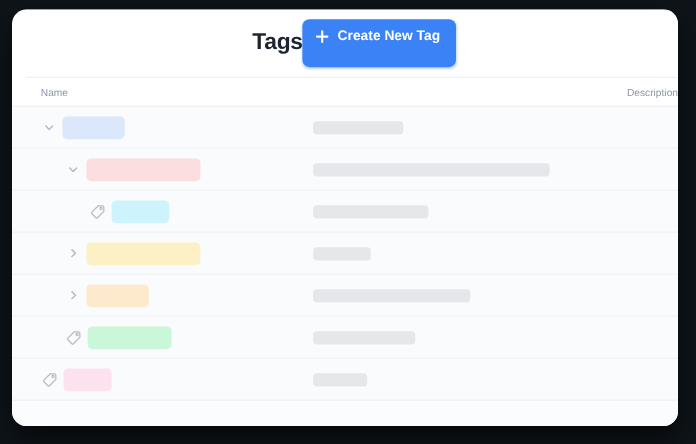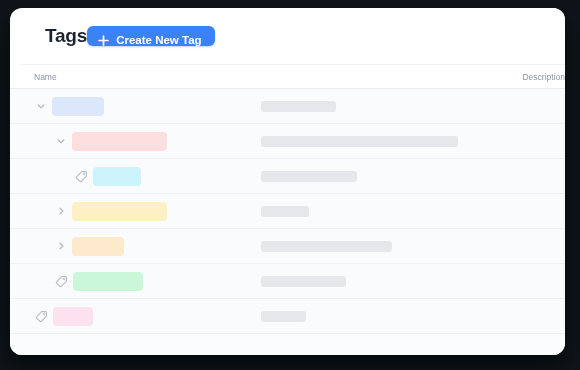--- a/index.html
+++ b/index.html
@@ -33,40 +33,40 @@
     flex-direction: column;
   }
   
   .card-header {
     height: 57px;
     min-height: 57px;
     background: #ffffff;
     border-bottom: 1px solid #eef0f3;
     display: flex;
     align-items: center;
-    justify-content: flex-start;
+    justify-content: center;
     padding: 0 20px 0 24px;
     box-sizing: border-box;
     margin-left: 11px;
   }
   .page-title {
     font-size: 19px;
     font-weight: bold;
     color: #1d2430;
     letter-spacing: -0.2px;
   }
   .create-btn {
     display: flex;
     align-items: center;
     gap: 7px;
     background: #3b82f6;
     color: #ffffff;
     border: none;
     border-radius: 6px;
-    padding: 8px 13px 0 11px;
+    padding: 8px 13px 20px 11px;
     font-size: 11.5px;
     font-weight: bold;
     font-family: "Liberation Sans", sans-serif;
     cursor: pointer;
     box-shadow: 0 1px 2px rgba(59,130,246,0.35);
     white-space: nowrap;
   }
   .plus-icon {
     display: block;
     width: 11px;

